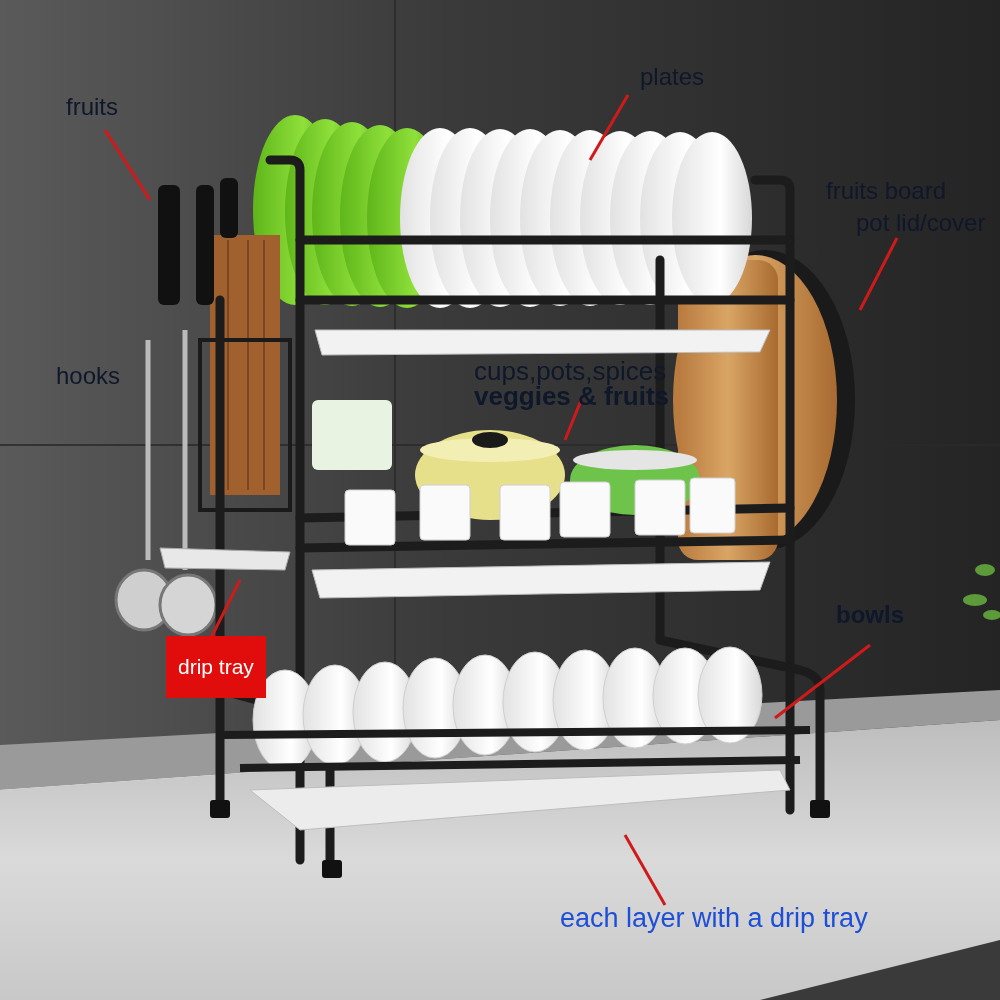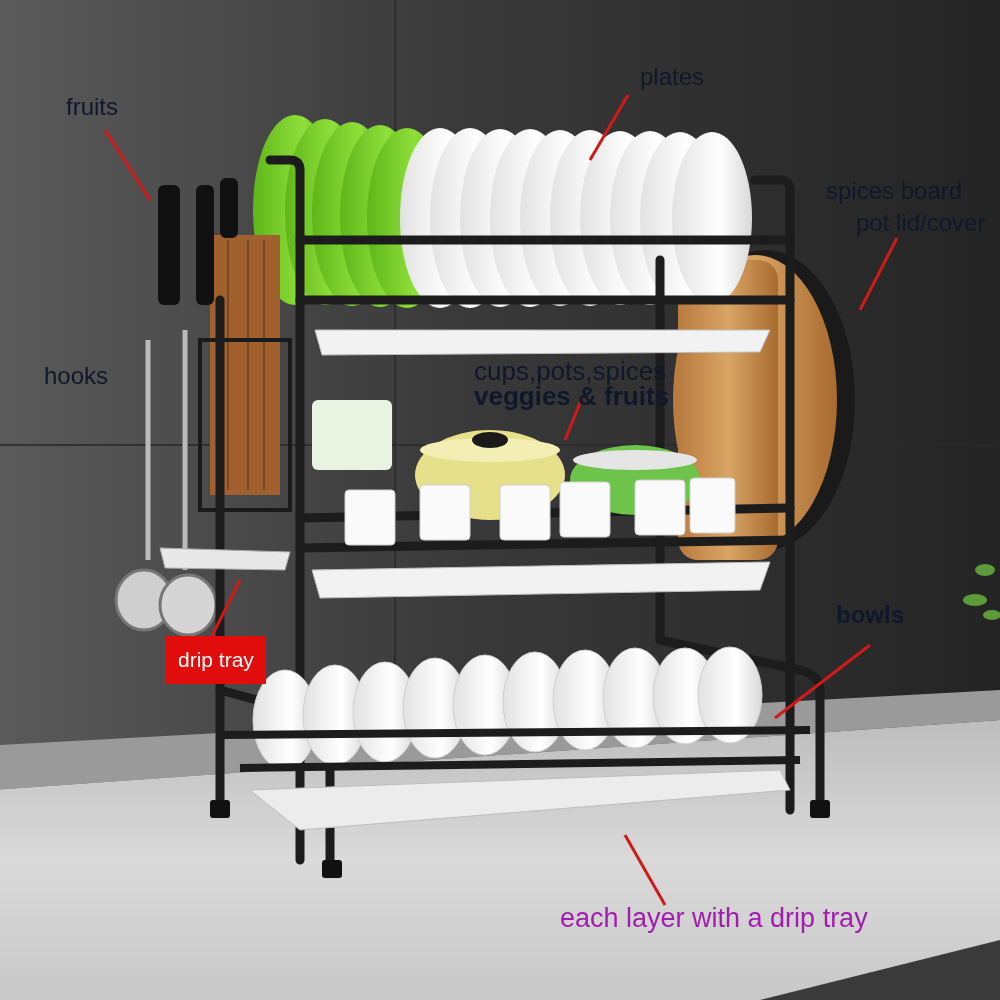--- a/index.html
+++ b/index.html
@@ -1,21 +1,21 @@
 <!DOCTYPE html>
 <html><head>
 <meta charset="utf-8">
 <style>
   html,body{margin:0;padding:0;}
   body{width:1000px;height:1000px;overflow:hidden;position:relative;font-family:"Liberation Sans",sans-serif;}
   .scene{position:absolute;inset:0;}
   .label{position:absolute;color:#0f172a;font-size:24px;line-height:30px;white-space:nowrap;}
-  .label.dark{color:#a21caf;font-size:27px;}
+  .label.dark{color:#1d4ed8;font-size:27px;}
   .label.small{font-size:26px;line-height:24px;text-align:right;}
-  .tag{position:absolute;background:#e10d0d;color:#fff;font-size:21px;padding:12px 12px;}
+  .tag{position:absolute;background:#e10d0d;color:#fff;font-size:21px;padding:19px 12px;}
 </style>
 </head>
 <body>
 
 <div class="scene">
 <svg width="1000" height="1000" viewBox="0 0 1000 1000" xmlns="http://www.w3.org/2000/svg">
   <defs>
     <linearGradient id="wallG" x1="0" y1="0" x2="1" y2="0">
       <stop offset="0" stop-color="#5a5a5a"></stop>
       <stop offset="0.45" stop-color="#3a3a3a"></stop>
@@ -165,21 +165,21 @@
     <line x1="897" y1="238" x2="860" y2="310"></line>
     <line x1="582" y1="398" x2="565" y2="440"></line>
     <line x1="240" y1="580" x2="210" y2="640"></line>
     <line x1="870" y1="645" x2="775" y2="718"></line>
     <line x1="625" y1="835" x2="665" y2="905"></line>
   </g>
 </svg>
 
 <div class="label" style="left:66px;top:92px;">fruits</div>
 <div class="label" style="left:640px;top:62px;">plates</div>
-<div class="label" style="left:826px;top:176px;">spices board</div>
+<div class="label" style="left:826px;top:176px;">fruits board</div>
 <div class="label" style="left:826px;top:208px;margin-left:30px;">pot lid/cover</div>
-<div class="label" style="left:44px;top:361px;">hooks</div>
+<div class="label" style="left:56px;top:361px;">hooks</div>
 <div class="label small" style="left:474px;top:359px;">cups,pots,spices</div>
 <div class="label small" style="left:474px;top:384px;font-weight:bold;">veggies &amp; fruits</div>
 <div class="tag" style="left:166px;top:636px;">drip tray</div>
 <div class="label" style="left:836px;top:600px;font-weight:bold;">bowls</div>
 <div class="label dark" style="left:560px;top:903px;">each layer with a drip tray</div>
 </div>
 
 </body></html>

